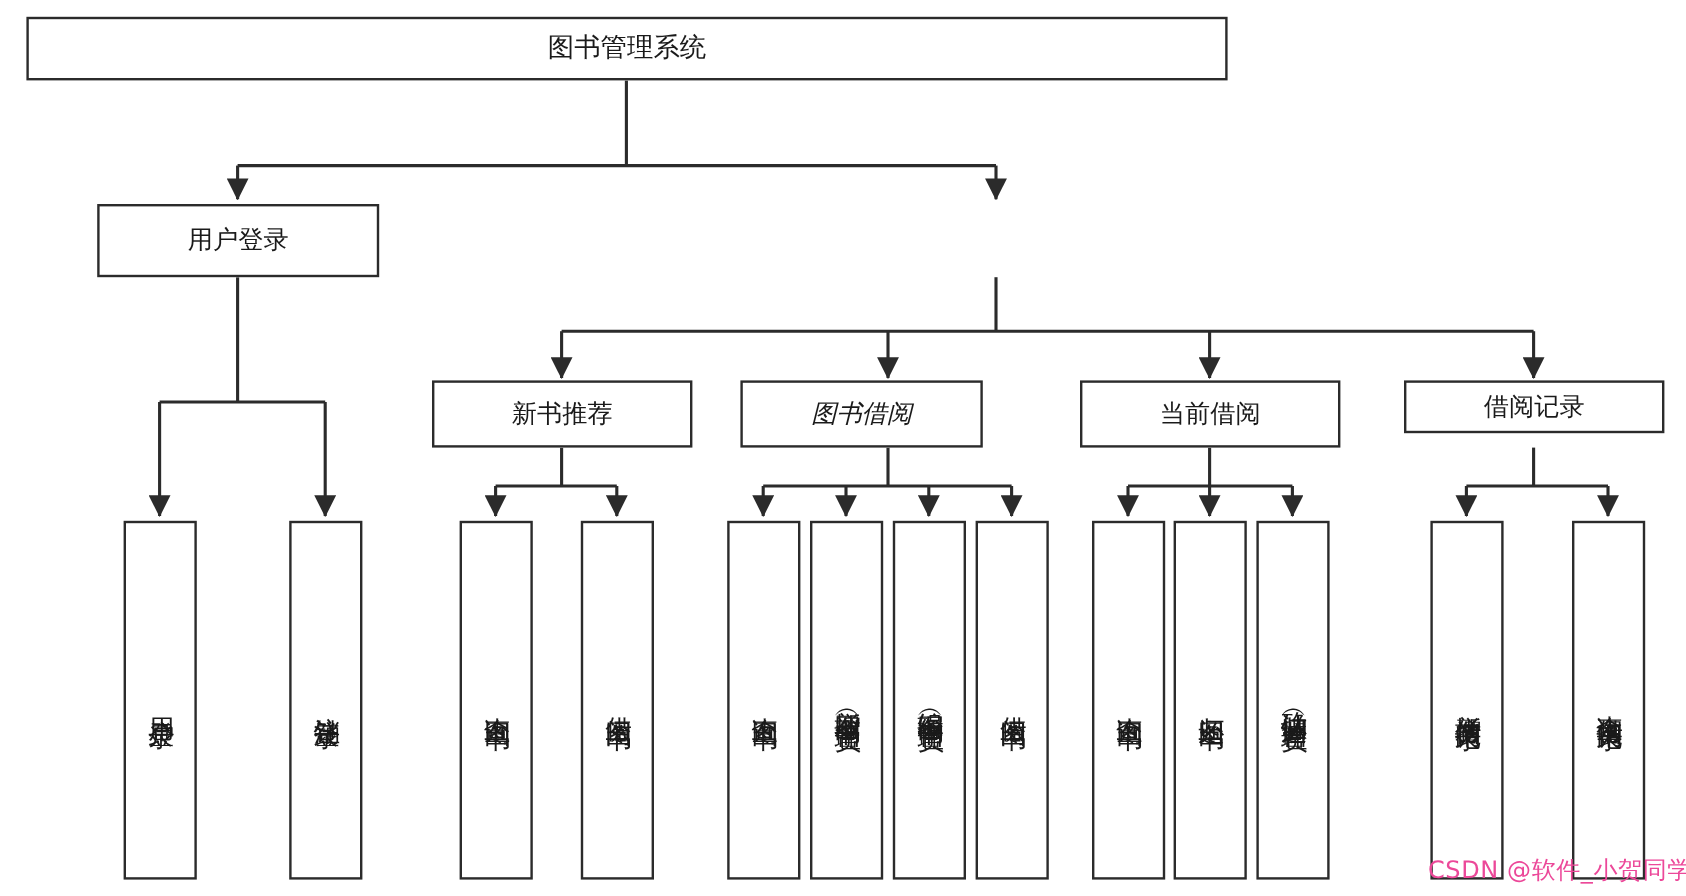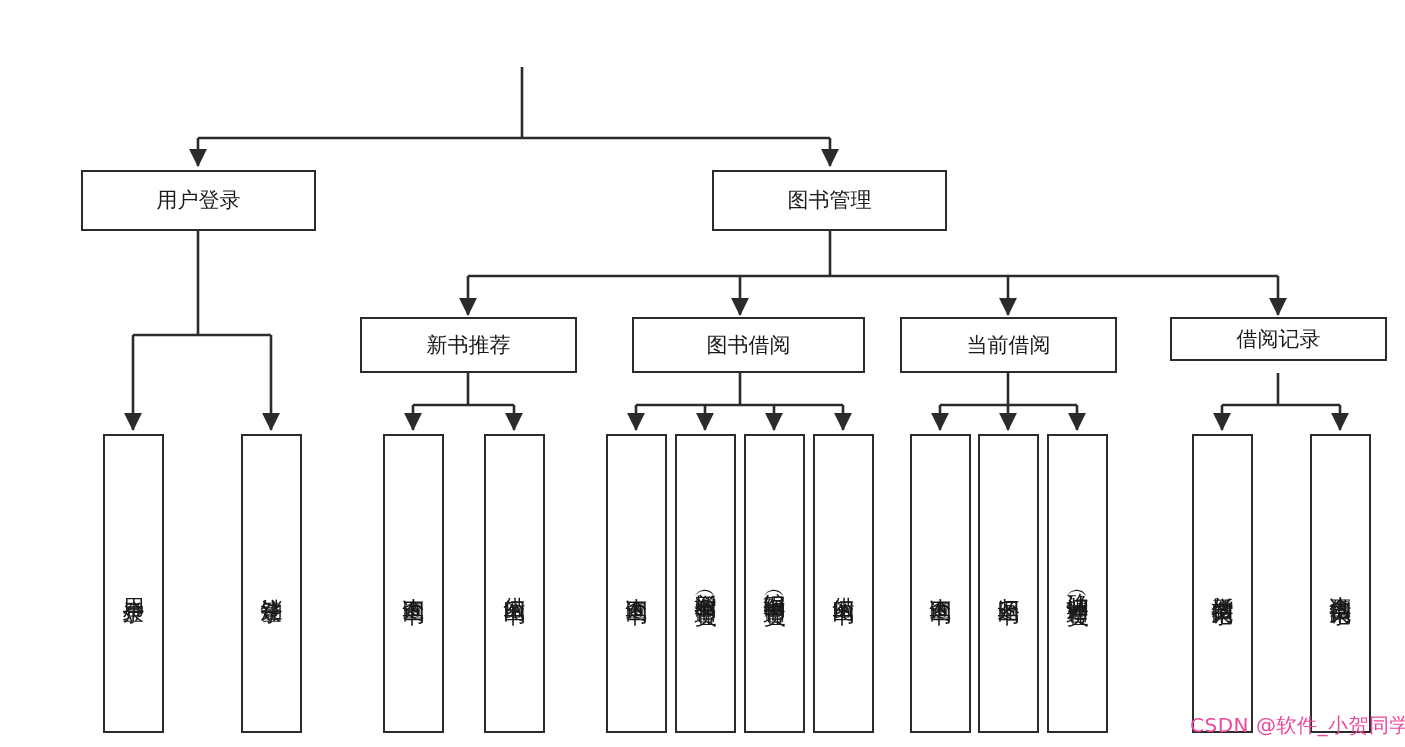--- a/index.html
+++ b/index.html
@@ -117,32 +117,32 @@
       <path d="M 1008 405 L 1008 430" marker-end="url(#arrow)"></path>
       <path d="M 1077 405 L 1077 430" marker-end="url(#arrow)"></path>
 
       <path d="M 1278 373 L 1278 405"></path>
       <path d="M 1222 405 L 1340 405"></path>
       <path d="M 1222 405 L 1222 430" marker-end="url(#arrow)"></path>
       <path d="M 1340 405 L 1340 430" marker-end="url(#arrow)"></path>
     </g>
   </svg>
 
+  <div class="node root horizontal" style="left:22px; top:14px; width:1001px; height:53px;">
+    <span class="node-label">图书管理系统</span>
+  </div>
 
   <div class="node horizontal" style="left:81px; top:170px; width:235px; height:61px;">
     <span class="node-label">用户登录</span>
-  </div>
-  <div class="node horizontal" style="left:712px; top:170px; width:235px; height:61px;">
-    <span class="node-label">图书管理</span>
   </div>
 
   <div class="node horizontal" style="left:360px; top:317px; width:217px; height:56px;">
     <span class="node-label">新书推荐</span>
   </div>
-  <div class="node horizontal" style="left:632px; top:317px; width:233px; height:56px;">
+  <div class="node horizontal" style="left:617px; top:317px; width:202px; height:56px;font-style:italic;">
     <span class="node-label">图书借阅</span>
   </div>
   <div class="node horizontal" style="left:900px; top:317px; width:217px; height:56px;justify-content:center;">
     <span class="node-label">当前借阅</span>
   </div>
   <div class="node horizontal" style="left:1170px; top:317px; width:217px; height:44px;">
     <span class="node-label">借阅记录</span>
   </div>
 
   <div class="node vertical" style="left:103px; top:434px; width:61px; height:299px;">

